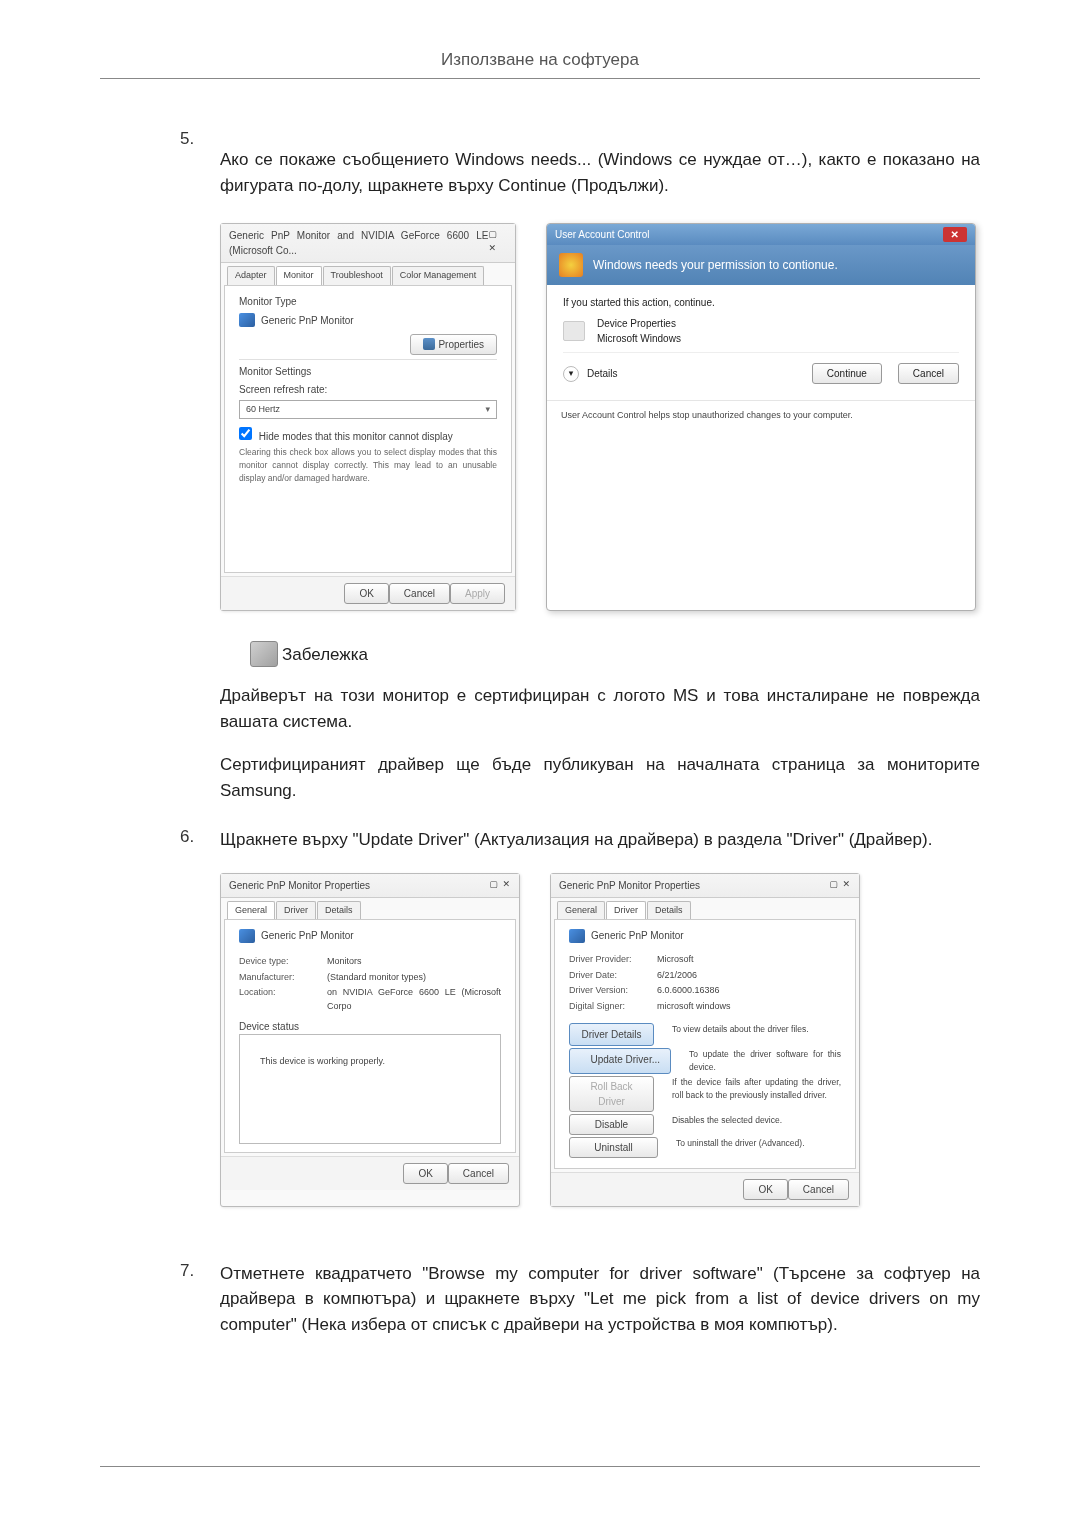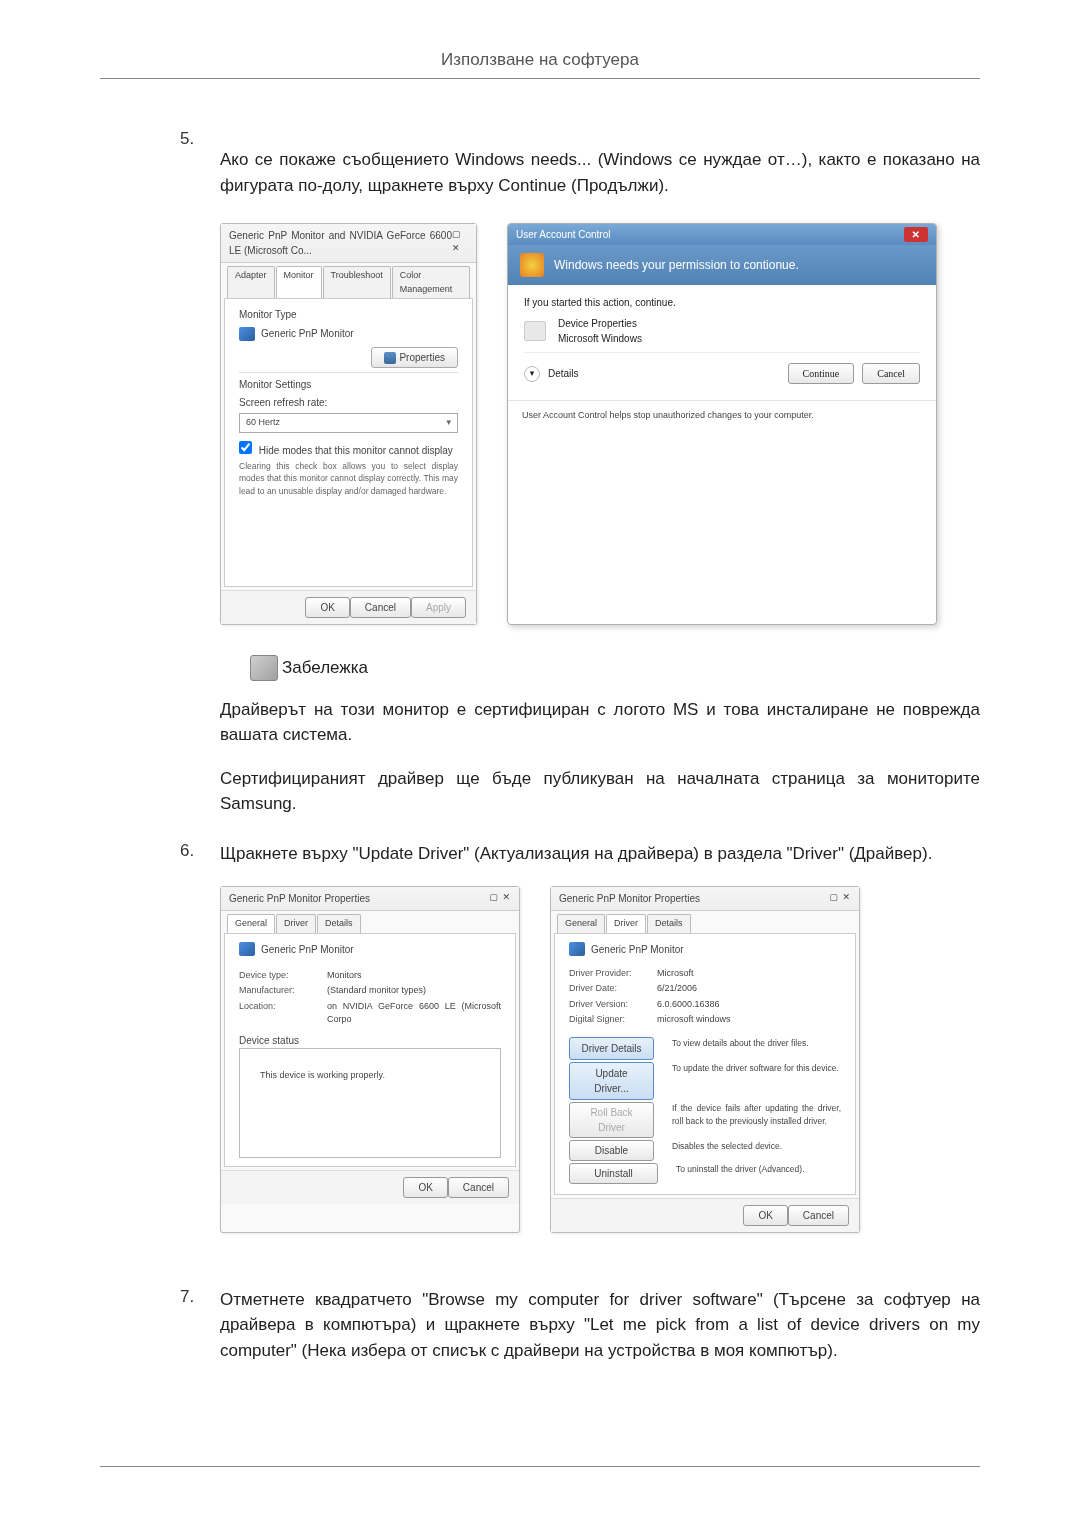--- a/index.html
+++ b/index.html
@@ -130,21 +130,21 @@
 
   <div class="content">
 
     <div class="list-item">
       <div class="list-num">5.</div>
       <div class="list-text">
         <div class="p-gap">Ако се покаже съобщението Windows needs... (Windows се нуждае от…), както е показано на фигурата по-долу, щракнете върху Continue (Продължи).</div>
 
         <div class="figures-row">
 
-          <div class="dialog-box" style="width:257px;">
+          <div class="dialog-box" style="width:296px;">
             <div class="dlg-title">
               <span>Generic PnP Monitor and NVIDIA GeForce 6600 LE (Microsoft Co...</span>
               <span class="win-close-icons">▢ ✕</span>
             </div>
             <div class="tabs-row">
               <span class="tab">Adapter</span>
               <span class="tab active">Monitor</span>
               <span class="tab">Troubleshoot</span>
               <span class="tab">Color Management</span>
             </div>
@@ -197,21 +197,21 @@
                 <div>
                   <div>Device Properties</div>
                   <div>Microsoft Windows</div>
                 </div>
               </div>
               <div class="uac-row" style="justify-content:space-between;border-top:1px solid #eee;padding-top:10px;">
                 <div style="display:flex;align-items:center;gap:8px;">
                   <span style="width:16px;height:16px;border:1px solid #bbb;border-radius:50%;display:inline-block;text-align:center;font-size:9px;">▾</span>
                   <span>Details</span>
                 </div>
-                <div style="display:flex;gap:8px;font-family:Liberation Serif, serif;">
+                <div style="display:flex;gap:16px;">
                   <span class="win-btn">Continue</span>
                   <span class="win-btn">Cancel</span>
                 </div>
               </div>
             </div>
             <div class="uac-footer">User Account Control helps stop unauthorized changes to your computer.</div>
           </div>
         </div>
 
         <div class="note-title">
@@ -298,21 +298,21 @@
               <div class="lbl-row">
                   <span class="lbl-col">Digital Signer:</span>
                   <span>microsoft windows</span>
                 </div>
               <div style="height:6px;"></div>
               <div class="lbl-row">
                   <span class="btn-blue" style="width:85px;text-align:center;">Driver Details</span>
                   <span style="font-size:8.5px;flex:1;">To view details about the driver files.</span>
                 </div>
               <div class="lbl-row">
-                  <span class="btn-blue" style="width:85px;text-align:center;">Update Driver...</span>
+                  <span class="btn-blue" style="width:102px;text-align:right;">Update Driver...</span>
                   <span style="font-size:8.5px;flex:1;">To update the driver software for this device.</span>
                 </div>
               <div class="lbl-row">
                   <span class="win-btn" style="width:85px;text-align:center;color:#aaa;">Roll Back Driver</span>
                   <span style="font-size:8.5px;flex:1;">If the device fails after updating the driver, roll back to the previously installed driver.</span>
                 </div>
               <div class="lbl-row">
                   <span class="win-btn" style="width:85px;text-align:center;">Disable</span>
                   <span style="font-size:8.5px;flex:1;">Disables the selected device.</span>
                 </div>

